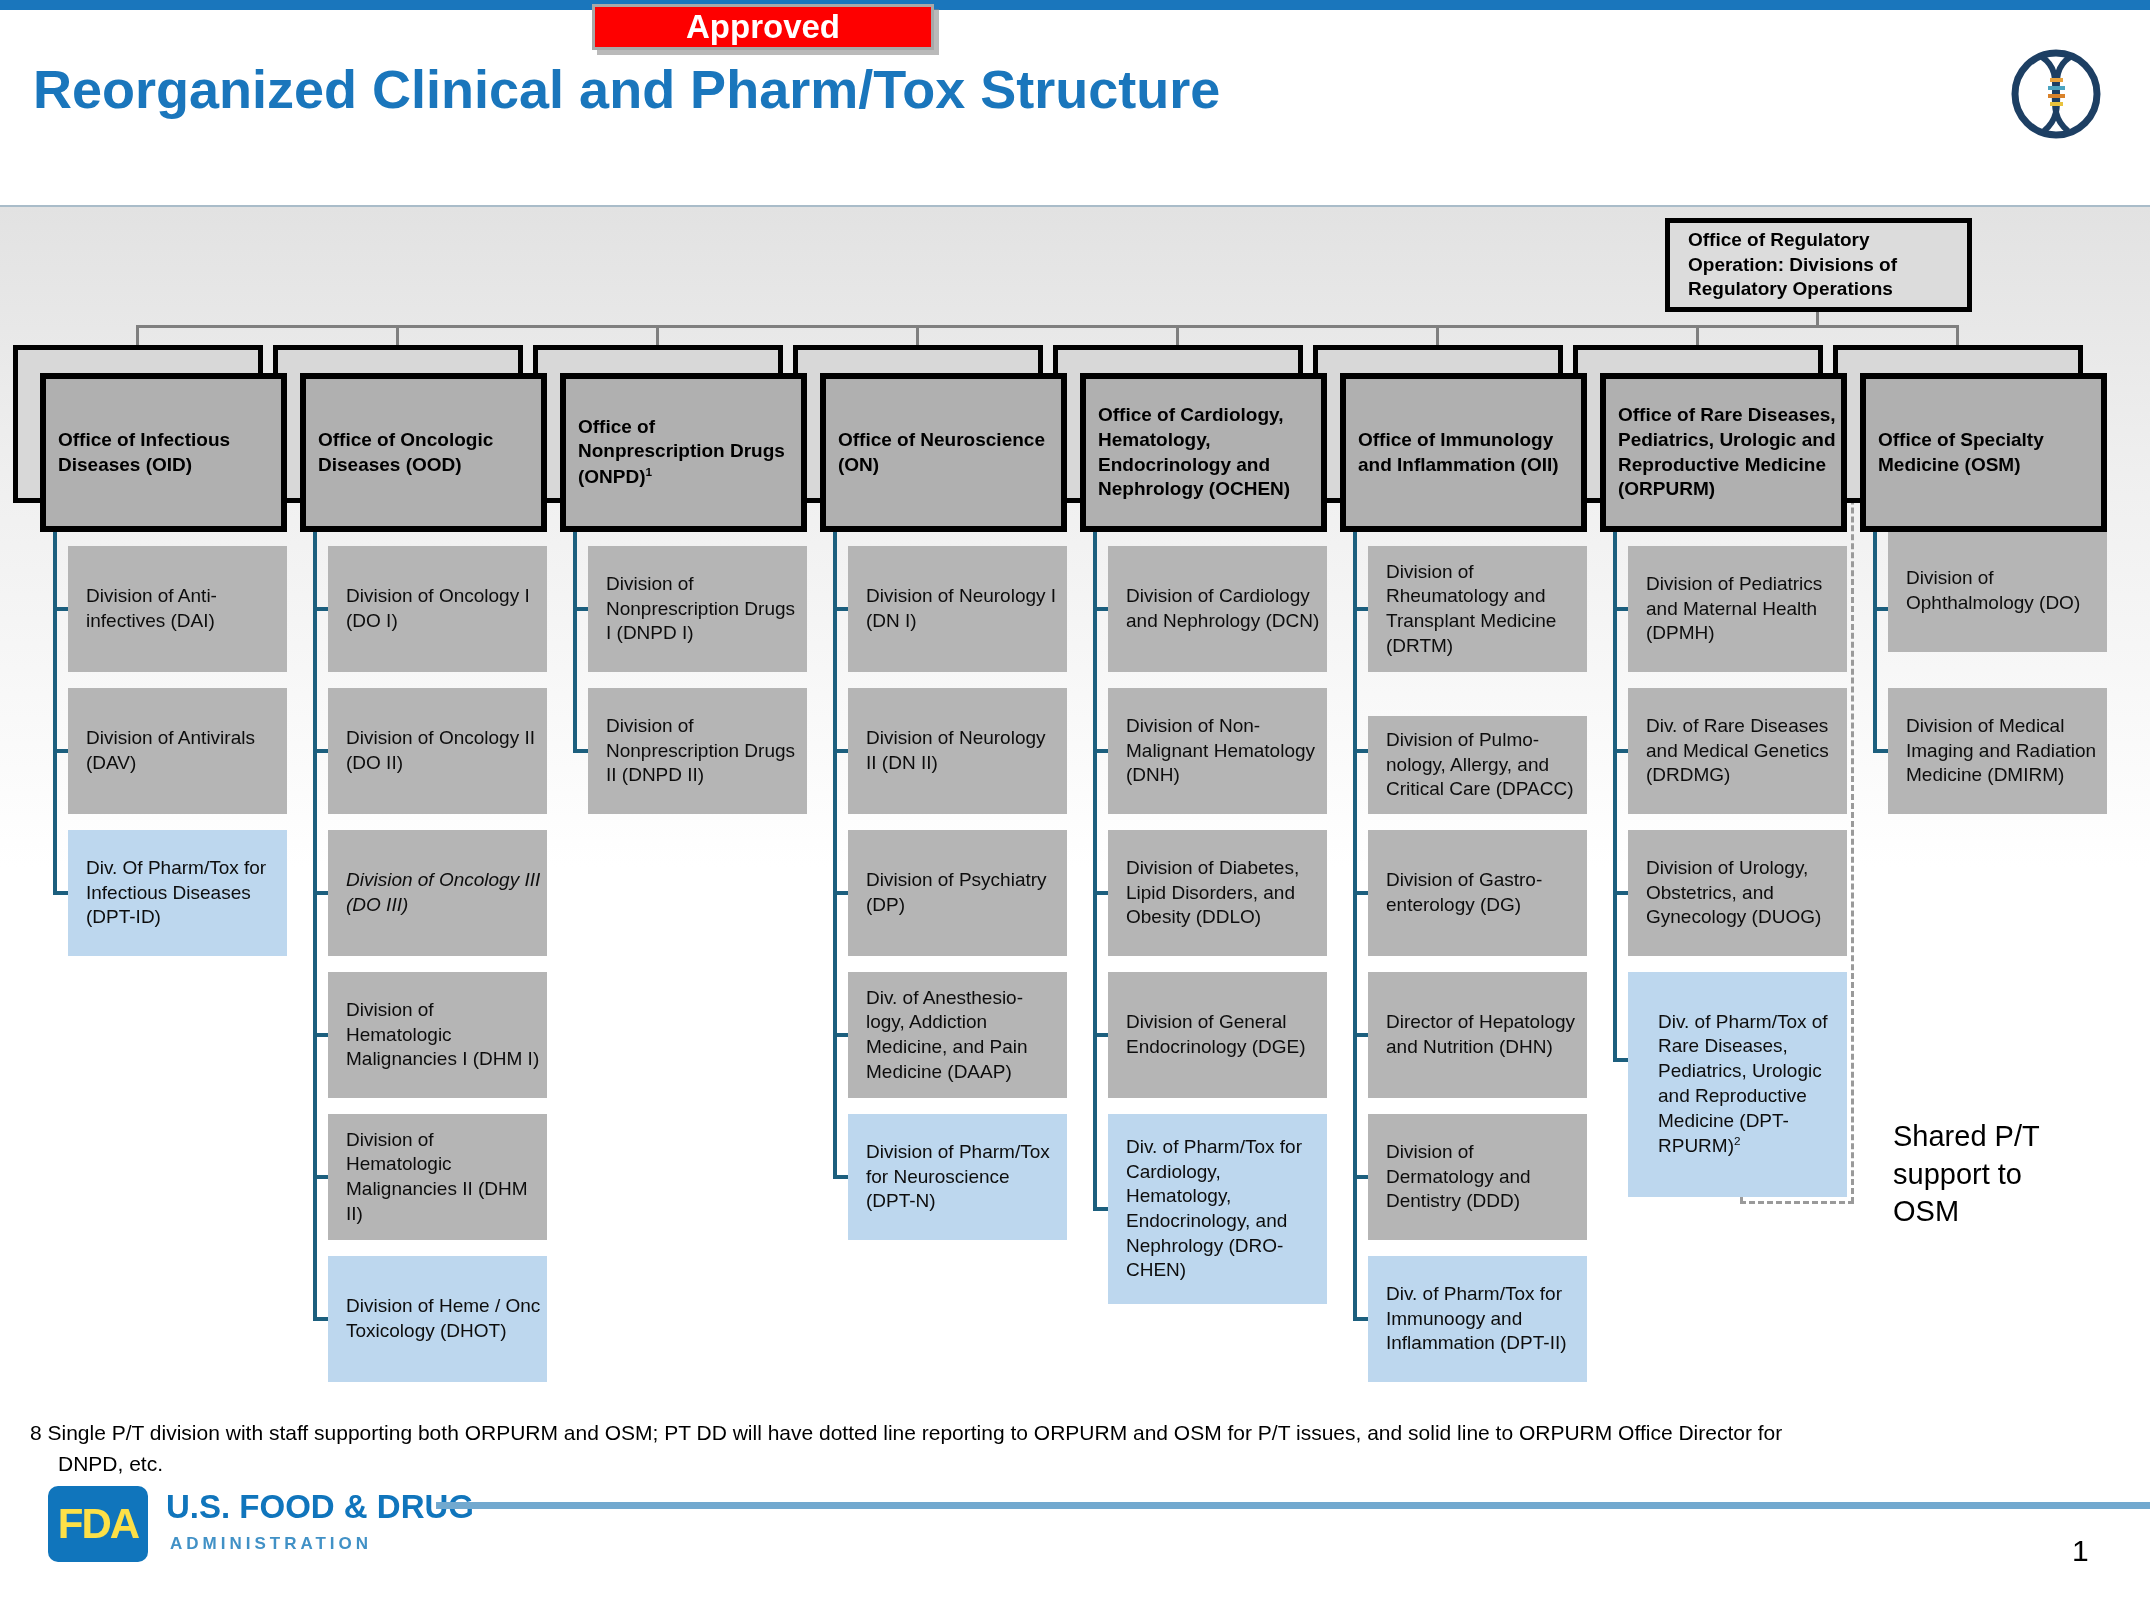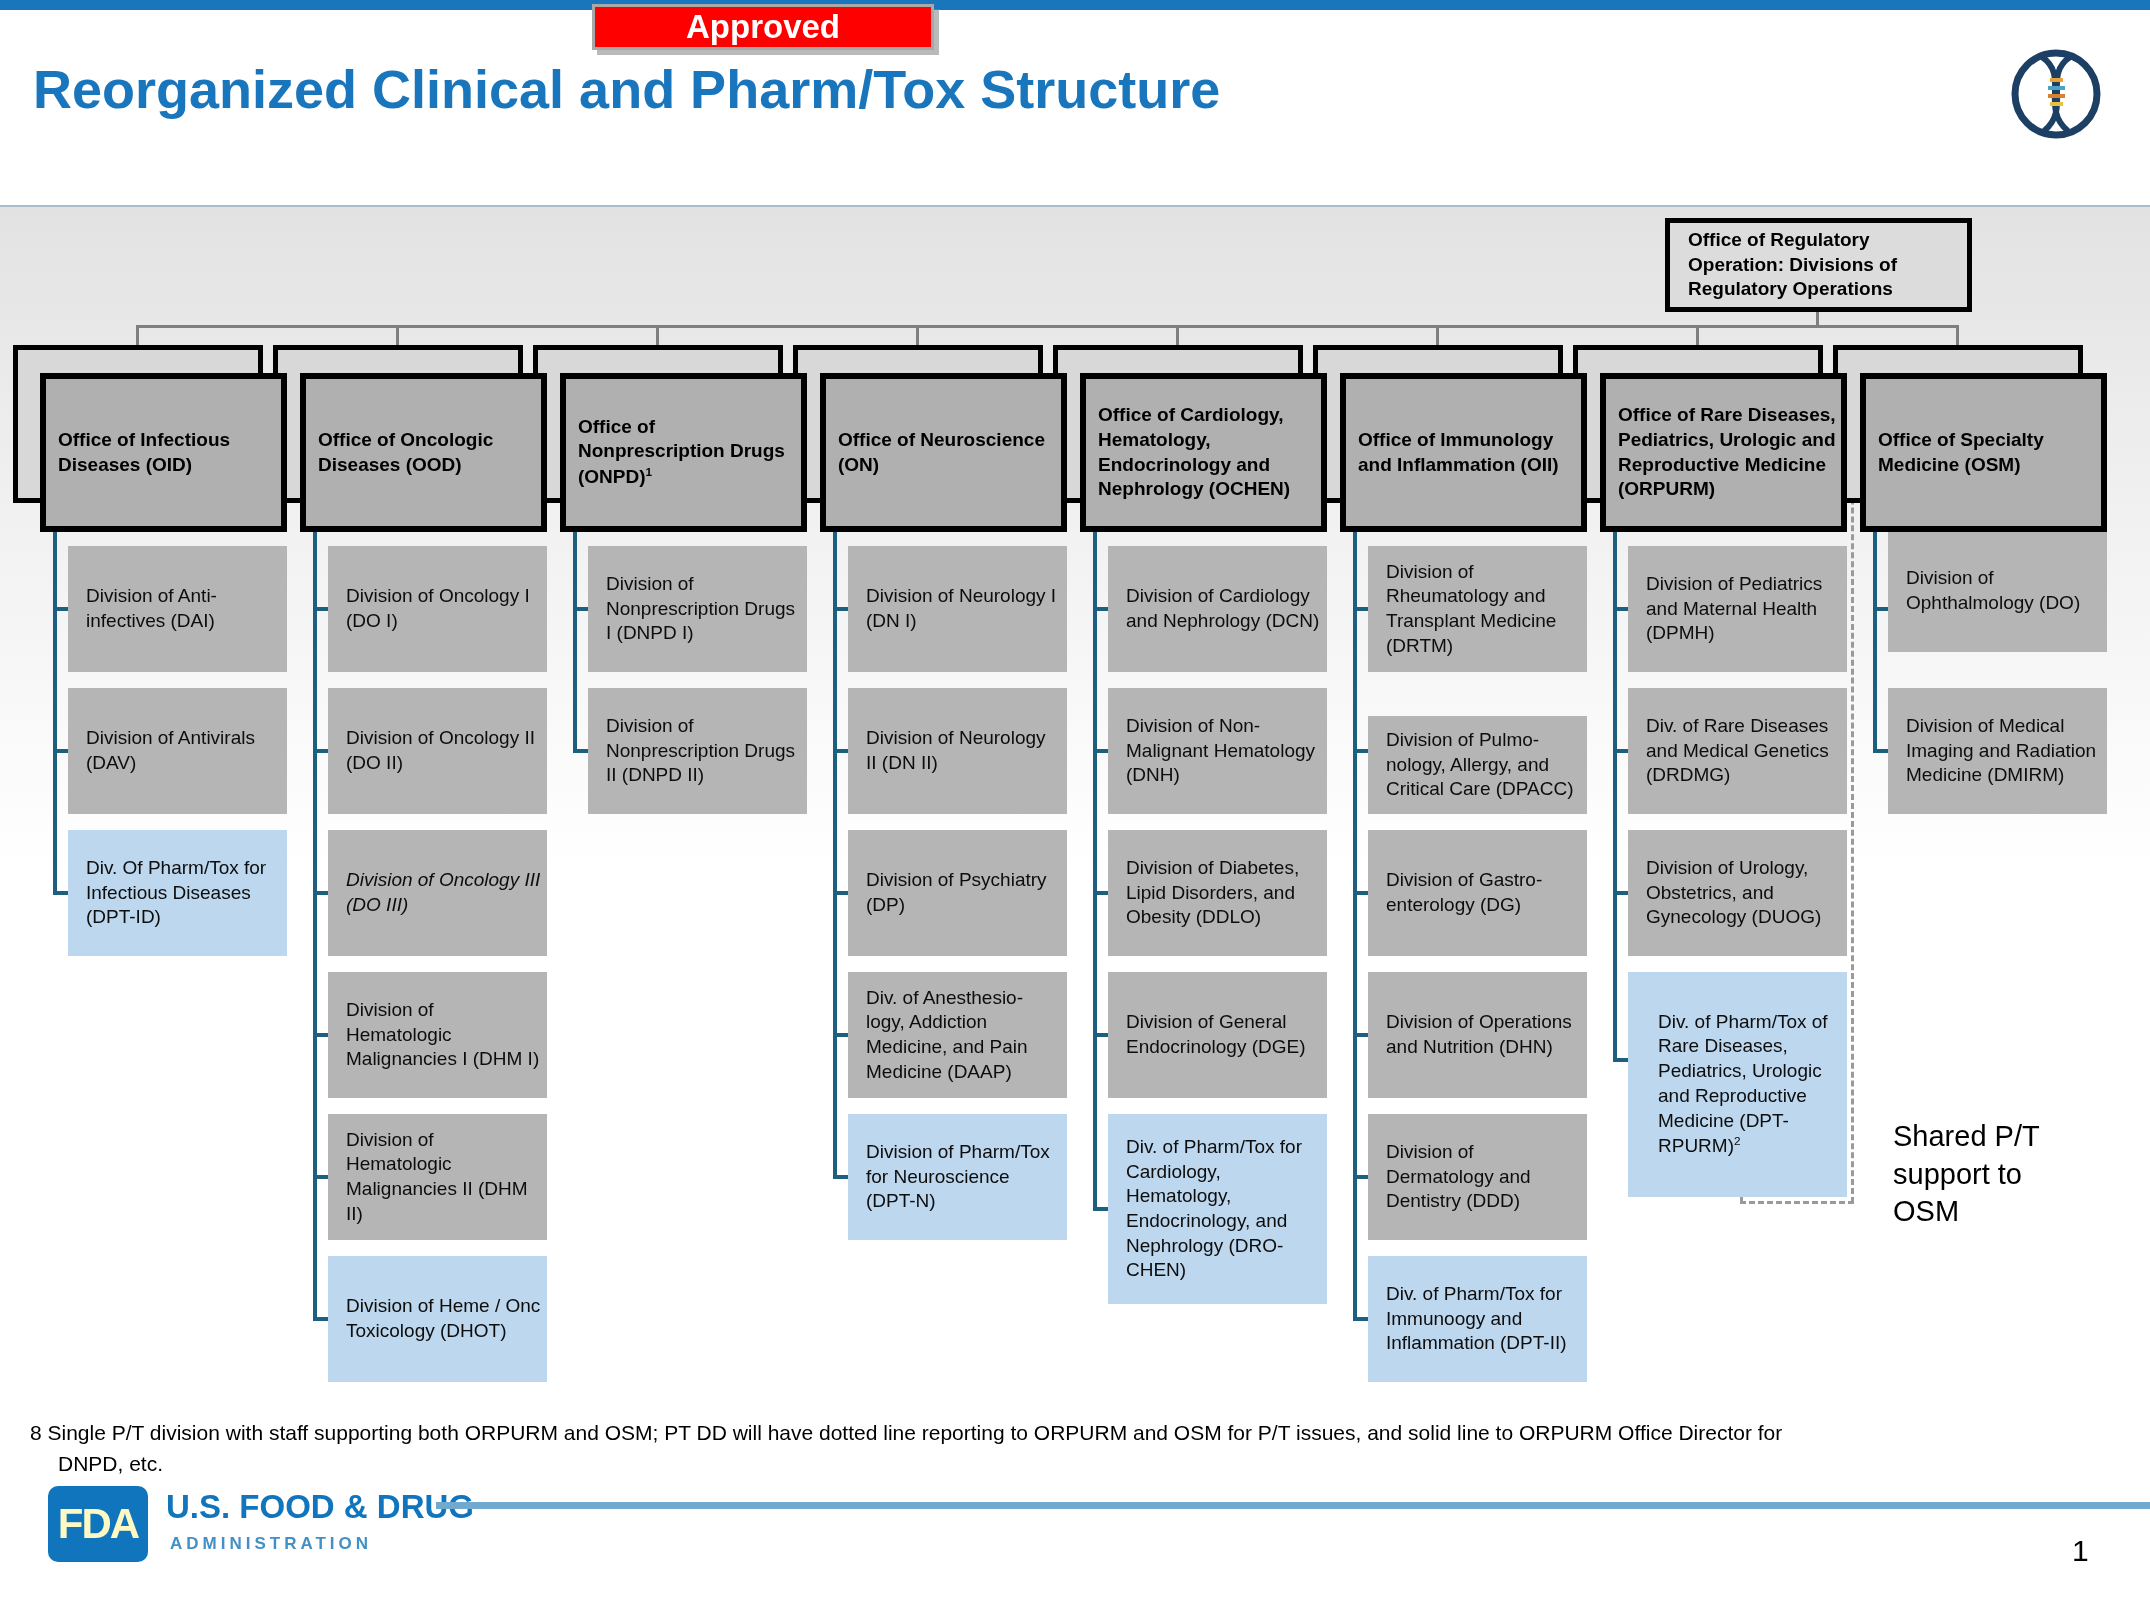--- a/index.html
+++ b/index.html
@@ -30,21 +30,21 @@
   sup{font-size:0.62em;}
   .vline,.stub{position:absolute;background:#1c5f7e;z-index:1;}
   .dash-v{position:absolute;border-left:3px dashed #9a9a9a;z-index:1;}
   .dash-h{position:absolute;border-top:3px dashed #9a9a9a;z-index:1;}
   .shared{position:absolute;left:1893px;top:1118px;width:190px;font-size:29px;line-height:1.3;color:#000;}
   .footnote{position:absolute;font-size:21px;color:#000;white-space:nowrap;}
   .fn1{left:30px;top:1421px;}
   .fn2{left:58px;top:1452px;}
   .fda-badge{position:absolute;left:48px;top:1486px;width:100px;height:76px;background:#1075bc;border-radius:10px;
              display:flex;align-items:center;justify-content:center;}
-  .fda-badge span{color:#fef9c3;font-weight:bold;font-size:42px;letter-spacing:-2px;}
+  .fda-badge span{color:#fde047;font-weight:bold;font-size:42px;letter-spacing:-2px;}
   .brand1{position:absolute;left:166px;top:1488px;font-size:33px;font-weight:bold;color:#1075bc;white-space:nowrap;}
   .brand2{position:absolute;left:170px;top:1534px;font-size:17px;font-weight:bold;color:#4191c6;letter-spacing:4px;white-space:nowrap;}
   .rule{position:absolute;left:436px;top:1502px;width:1714px;height:7px;background:#72a9cf;}
   .pagenum{position:absolute;left:2072px;top:1534px;font-size:30px;color:#000;}
 </style>
 </head>
 <body>
 
 <div class="slide">
   <div class="topbar"></div>
@@ -200,21 +200,21 @@
       <div class="stub" style="left: 1353px; top: 607px; width: 15px; height: 4px;"></div>
       <div class="divbox" style="left: 1368px; top: 716px; height: 98px;">
         <span class="txt"><span>Division of Pulmo-nology, Allergy, and Critical Care (DPACC)</span></span>
       </div>
       <div class="stub" style="left: 1353px; top: 749px; width: 15px; height: 4px;"></div>
       <div class="divbox" style="left: 1368px; top: 830px; height: 126px;">
         <span class="txt"><span>Division of Gastro-enterology (DG)</span></span>
       </div>
       <div class="stub" style="left: 1353px; top: 891px; width: 15px; height: 4px;"></div>
       <div class="divbox" style="left: 1368px; top: 972px; height: 126px;">
-        <span class="txt"><span>Division of Operations and Nutrition (DHN)</span></span>
+        <span class="txt"><span>Director of Hepatology and Nutrition (DHN)</span></span>
       </div>
       <div class="stub" style="left: 1353px; top: 1033px; width: 15px; height: 4px;"></div>
       <div class="divbox" style="left: 1368px; top: 1114px; height: 126px;">
         <span class="txt"><span>Division of Dermatology and Dentistry (DDD)</span></span>
       </div>
       <div class="stub" style="left: 1353px; top: 1175px; width: 15px; height: 4px;"></div>
       <div class="divbox blue" style="left: 1368px; top: 1256px; height: 126px;">
         <span class="txt"><span>Div. of Pharm/Tox for Immunoogy and Inflammation (DPT-II)</span></span>
       </div>
       <div class="stub" style="left: 1353px; top: 1317px; width: 15px; height: 4px;"></div>

